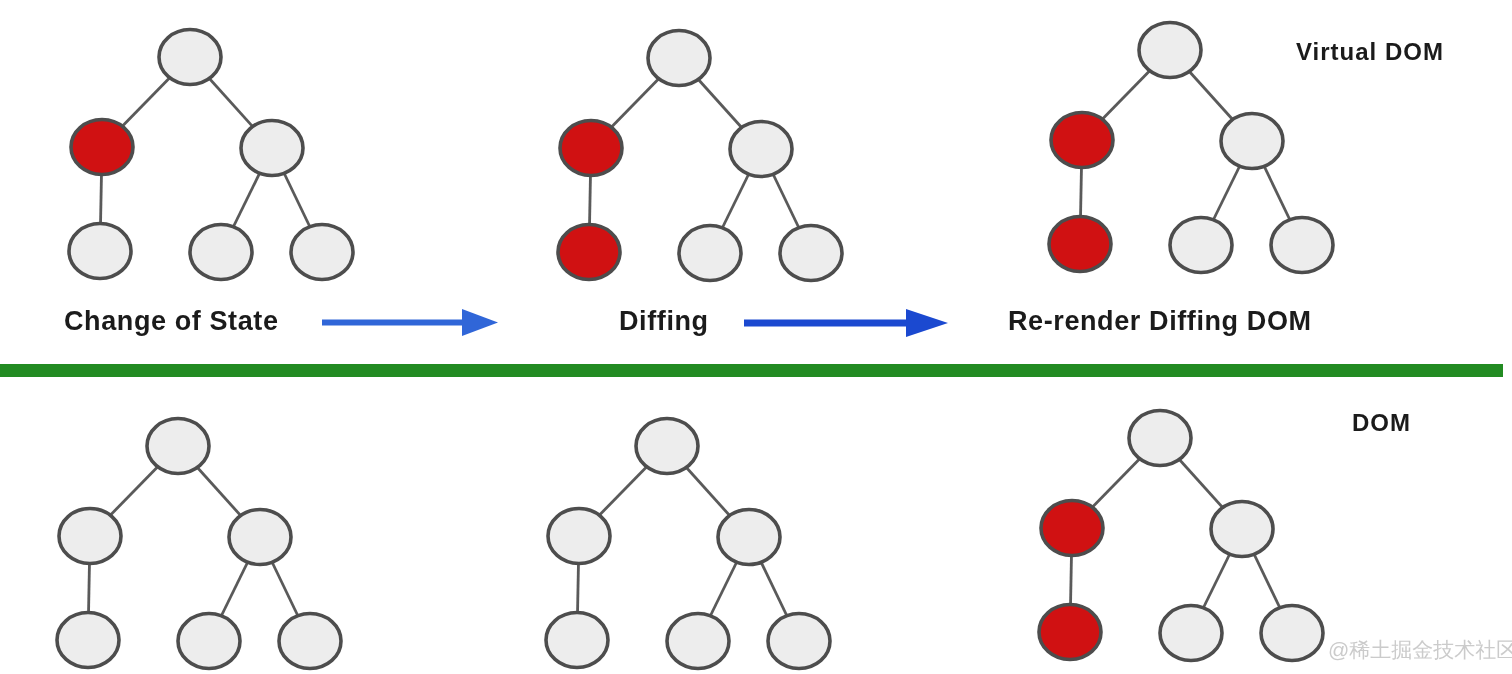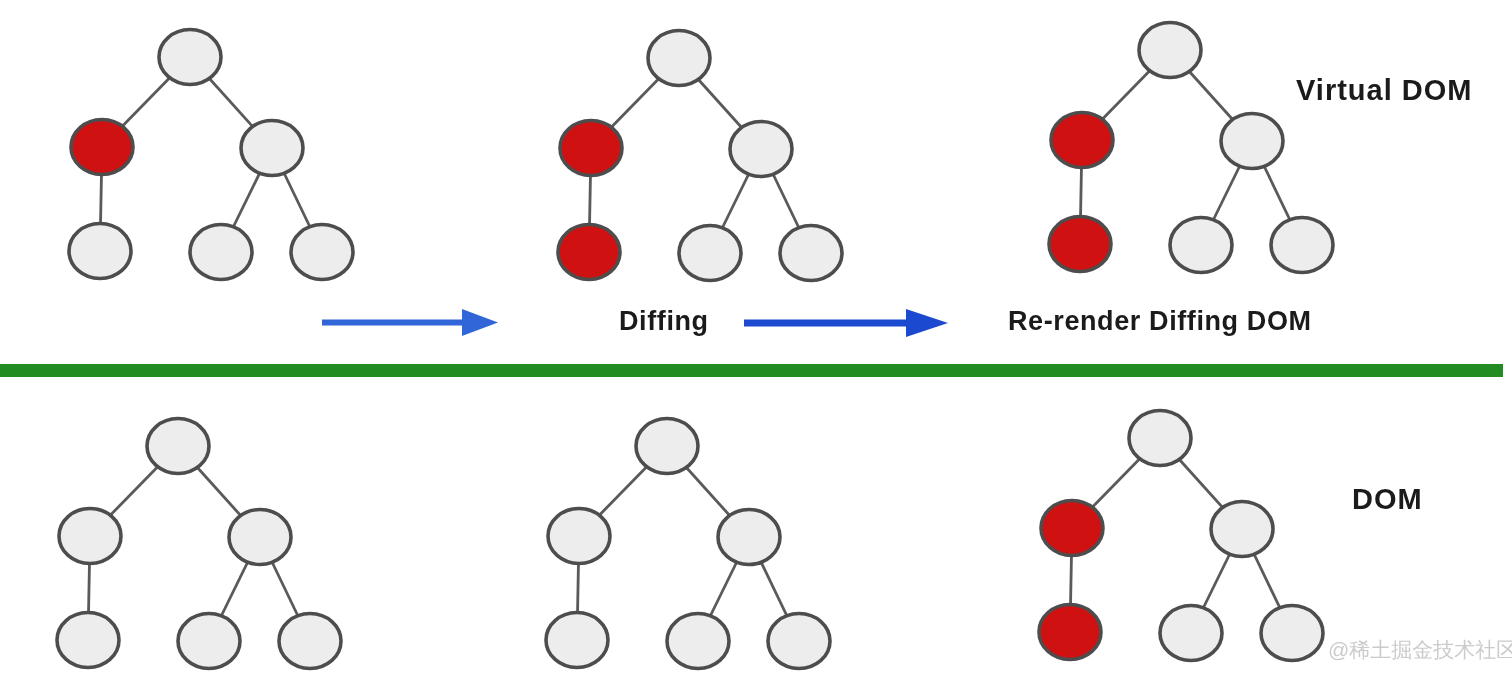--- a/index.html
+++ b/index.html
@@ -24,26 +24,25 @@
     position: absolute;
     top: 306px;
     font-size: 27px;
     font-weight: bold;
     letter-spacing: 0.6px;
     color: var(--label-text, #1b1b1b);
     white-space: nowrap;
   }
   .side-label {
     position: absolute;
-    font-size: 29px;
+    font-size: 24px;
     font-weight: bold;
     letter-spacing: 1px;
     color: var(--label-text, #1b1b1b);
     white-space: nowrap;
-    margin-top: 36px;
   }
   .arrow {
     position: absolute;
     top: 307px;
   }
   .arrow1 line { stroke: var(--arrow-1, #3066d8); }
   .arrow1 polygon { fill: var(--arrow-1, #3066d8); }
   .arrow2 line { stroke: var(--arrow-2, #1b49d0); }
   .arrow2 polygon { fill: var(--arrow-2, #1b49d0); }
   .divider {
@@ -143,22 +142,23 @@
         <line x1="207" y1="136" x2="257" y2="240" stroke="#5a5a5a" stroke-width="2.8"></line>
         <ellipse cx="125" cy="45" rx="31" ry="27.5" fill="#ededed" stroke="#4d4d4d" stroke-width="3.6"></ellipse>
         <ellipse cx="37" cy="135" rx="31" ry="27.5" fill="#d01112" stroke="#4d4d4d" stroke-width="3.6"></ellipse>
         <ellipse cx="207" cy="136" rx="31" ry="27.5" fill="#ededed" stroke="#4d4d4d" stroke-width="3.6"></ellipse>
         <ellipse cx="35" cy="239" rx="31" ry="27.5" fill="#d01112" stroke="#4d4d4d" stroke-width="3.6"></ellipse>
         <ellipse cx="156" cy="240" rx="31" ry="27.5" fill="#ededed" stroke="#4d4d4d" stroke-width="3.6"></ellipse>
         <ellipse cx="257" cy="240" rx="31" ry="27.5" fill="#ededed" stroke="#4d4d4d" stroke-width="3.6"></ellipse>
       </svg></div>
 
   <div class="side-label" style="left:1296px; top:38px;">Virtual DOM</div>
-  <div class="side-label" style="left:1352px; top:447px;">DOM</div>
+  <div class="side-label" style="left:1352px; top:409px;">DOM</div>
 
+  <div class="step-label" style="left:64px;">Change of State</div>
   <div class="step-label" style="left:619px;">Diffing</div>
   <div class="step-label" style="left:1008px;">Re-render Diffing DOM</div>
 
   <svg class="arrow arrow1" style="left:321px;" width="178" height="31" viewBox="0 0 178 31">
     <line x1="1" y1="15.5" x2="146" y2="15.5" stroke-width="6"></line>
     <polygon points="141,2 177,15.5 141,29"></polygon>
   </svg>
   <svg class="arrow arrow2" style="left:743px;" width="206" height="32" viewBox="0 0 206 32">
     <line x1="1" y1="16" x2="170" y2="16" stroke-width="7"></line>
     <polygon points="163,2 205,16 163,30"></polygon>

